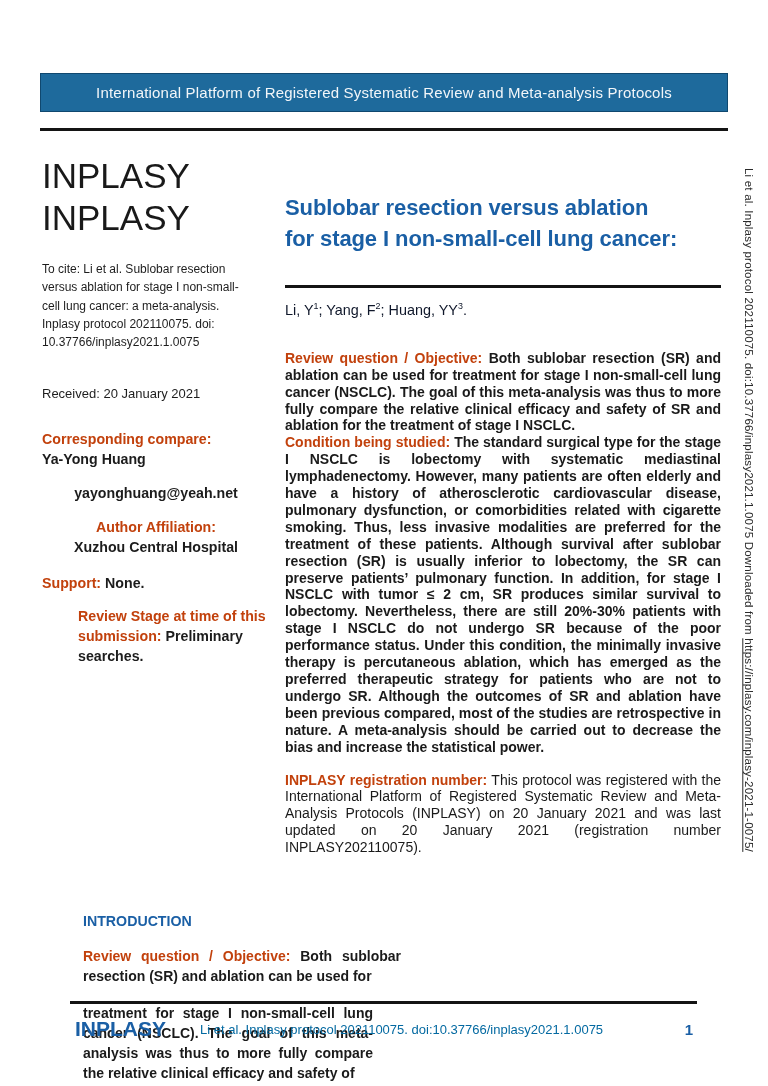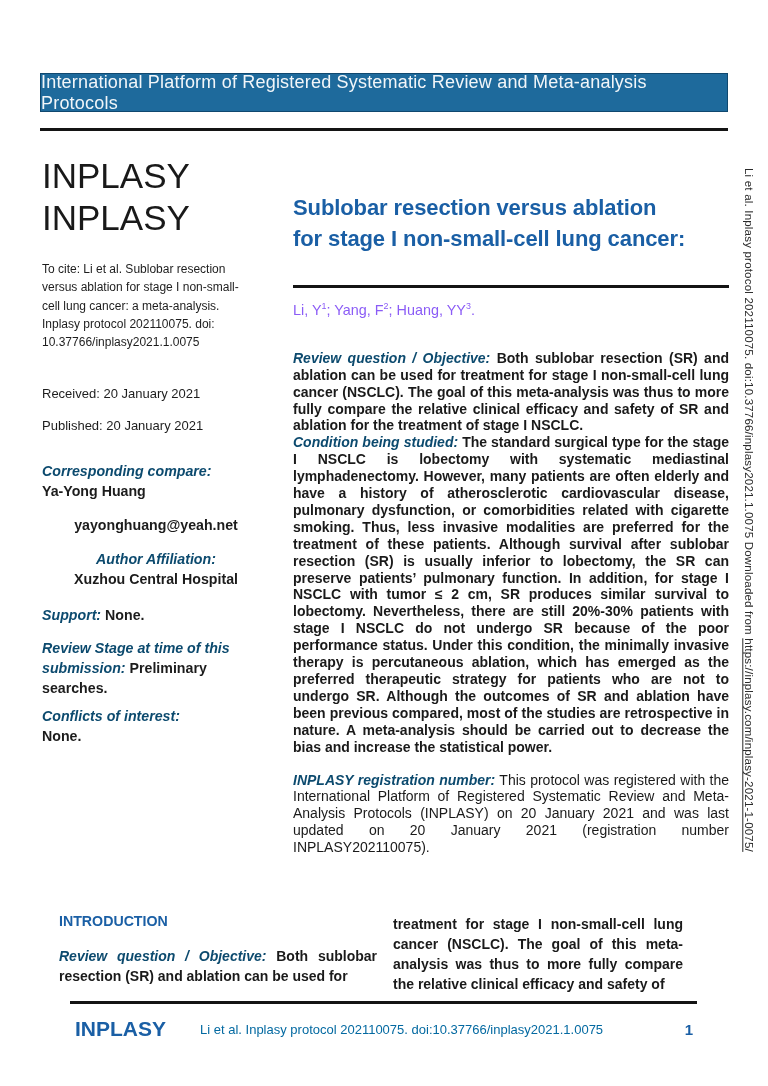--- a/index.html
+++ b/index.html
@@ -5,56 +5,56 @@
 <style>
   * { margin:0; padding:0; box-sizing:border-box; }
   html,body { background:#ffffff; }
   body { font-family:"Liberation Sans","DejaVu Sans",sans-serif; color:#1c1c1c; }
   .page { position:relative; width:768px; height:1086px; background:#ffffff; overflow:hidden; }
 
   .banner {
     position:absolute; left:40px; top:73px; width:688px; height:39px;
     background:#1e6a9c; border:1px solid #10486f;
     display:flex; align-items:center; justify-content:center;
-    color:#f2f6f9; font-size:18px; letter-spacing:0.2px;
+    color:#f2f6f9; font-size:15px; letter-spacing:0.2px;
   }
   .rule { position:absolute; background:#141414; height:3px; }
   .rule-top { left:40px; top:128px; width:688px; }
   .rule-footer { left:70px; top:1001px; width:627px; }
 
-  .blue { color:#0c4a6e;font-style:italic; }
+  .blue { color:#c2410c; }
 
   
   .left-col { position:absolute; left:42px; top:155px; width:228px; }
   .masthead { font-size:35px; line-height:42px; color:#191919; font-weight:400; }
   .cite { margin-top:21px; width:202px; font-size:12px; line-height:18.3px; color:#1d1d1d; }
   .meta-line { font-size:13px; line-height:19px; color:#1d1d1d; }
   .meta-received { margin-top:33px; }
   .meta-published { margin-top:13px; }
   .label-block { font-size:14.2px; line-height:20px; font-weight:bold; }
   .lb-corr { margin-top:26px; }
   .lb-email { margin-top:14px;text-align:center; }
   .lb-affil { margin-top:14px;text-align:center; }
   .lb-support { margin-top:16px; }
-  .lb-stage { margin-top:13px; }
+  .lb-stage { margin-top:13px;margin-left:36px; }
   .lb-conflicts { margin-top:8px; }
 
   
-  .right-col { position:absolute; left:293px; top:180px; width:436px; }
+  .right-col { position:absolute; left:285px; top:180px; width:436px; }
   .article-title { padding-top:12px; font-size:22px; line-height:31px; font-weight:bold; color:#1a5fa5; letter-spacing:-0.1px; }
   .title-divider { margin-top:31px; height:3px; background:#141414; }
-  .authors { margin-top:13px; font-size:14.4px; color:#8b5cf6; }
+  .authors { margin-top:13px; font-size:14.4px; color:#0f172a; }
   .authors sup { font-size:62%; }
   .body-paras { margin-top:32px; }
   .para { font-size:14px; line-height:16.9px; font-weight:bold; text-align:justify; color:#1a1a1a; }
   .para-reg { margin-top:16px; font-weight:normal; }
   .para-reg .blue { font-weight:bold; }
 
   
-  .intro-section { position:absolute; left:59px; top:913px; width:624px; display:flex; gap:16px; }
+  .intro-section { position:absolute; left:83px; top:913px; width:624px; display:flex; gap:16px;flex-direction:column; }
   .intro-left { width:318px; }
   .intro-right { width:290px; }
   .intro-heading { font-size:14.2px; font-weight:bold; color:#1a5fa5; }
   .intro-para { margin-top:17px; font-size:14px; line-height:20px; font-weight:bold; text-align:justify; color:#1a1a1a; }
   .intro-right .intro-para { margin-top:1px; }
 
   
   .footer { position:absolute; left:70px; top:1017px; width:627px; display:flex; align-items:center; }
   .footer-brand { font-size:21px; font-weight:bold; color:#1a5fa5; padding-left:5px; }
   .footer-cite { margin-left:34px; font-size:13px; color:#0369a1; }
@@ -81,33 +81,31 @@
 
   <div class="left-col">
     <div class="masthead">
       <div>INPLASY</div>
       <div>INPLASY</div>
     </div>
 
     <p class="cite">To cite: Li et al. Sublobar resection versus ablation for stage I non-small-cell lung cancer: a meta-analysis. Inplasy protocol 202110075. doi: 10.37766/inplasy2021.1.0075</p>
 
     <p class="meta-line meta-received">Received: 20 January 2021</p>
-    <p class="meta-line meta-published">Published: 20 January 2021</p>
 
     <p class="label-block lb-corr"><span class="blue">Corresponding compare:</span><br><span>Ya-Yong Huang</span></p>
 
     <p class="label-block lb-email">yayonghuang@yeah.net</p>
 
     <p class="label-block lb-affil"><span class="blue">Author Affiliation:</span><br><span>Xuzhou Central Hospital</span></p>
 
     <p class="label-block lb-support"><span class="blue">Support:</span> <span>None.</span></p>
 
     <p class="label-block lb-stage"><span class="blue">Review Stage at time of this submission:</span> <span>Preliminary searches.</span></p>
 
-    <p class="label-block lb-conflicts"><span class="blue">Conflicts of interest:</span><br><span>None.</span></p>
   </div>
 
   <div class="right-col">
     <h1 class="article-title">
       <div>Sublobar resection versus ablation</div>
       <div>for stage I non-small-cell lung cancer:</div>
     </h1>
 
     <div class="title-divider"></div>
 

